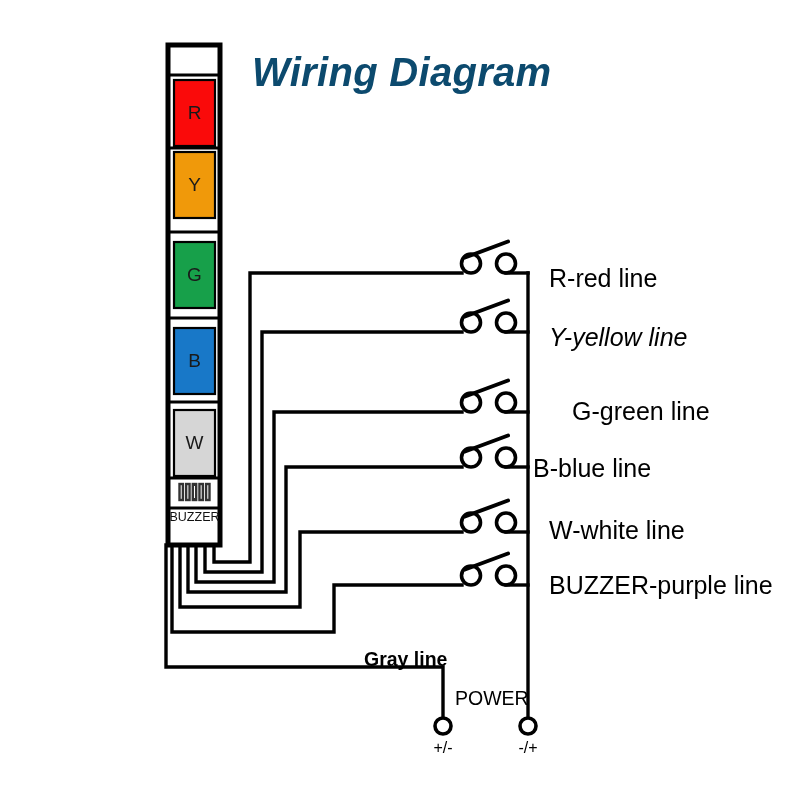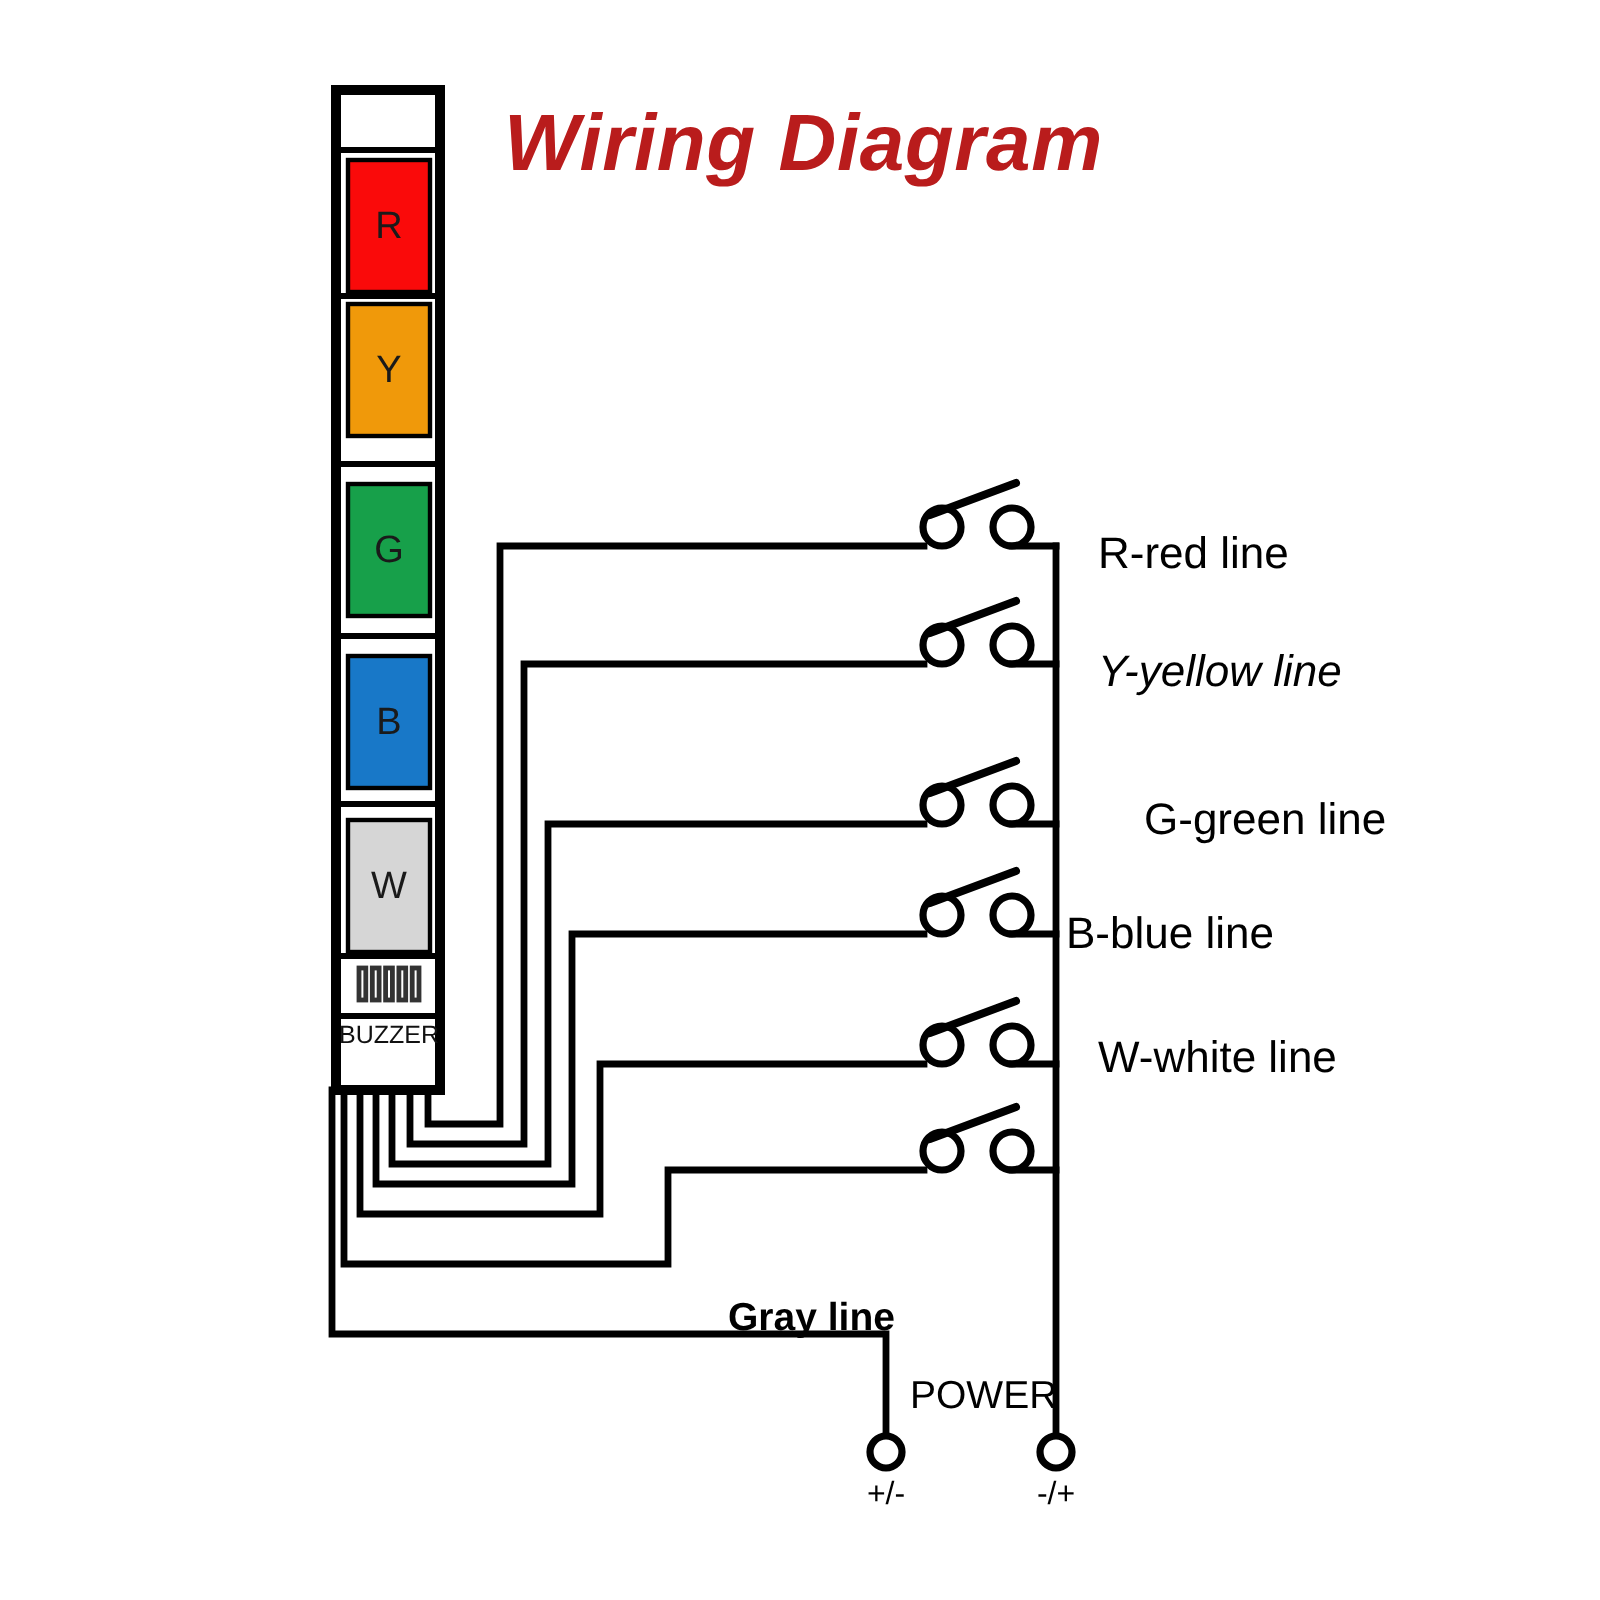--- a/index.html
+++ b/index.html
@@ -73,28 +73,28 @@
     fill: #111111;
     text-anchor: middle;
     dominant-baseline: middle;
   }
   .title-text {
     position: absolute;
     font-family: "Liberation Sans", sans-serif;
     font-weight: bold;
     font-style: italic;
     font-size: 40px;
-    color: #b91c1c;
+    color: #0c4a6e;
     white-space: nowrap;
     letter-spacing: 0.3px;
   }
   .wire-label {
     position: absolute;
     font-family: "Liberation Sans", sans-serif;
-    font-size: 22px;
+    font-size: 25px;
     color: #000000;
     white-space: nowrap;
     line-height: 1;
   }
   .note-label {
     position: absolute;
     font-family: "Liberation Sans", sans-serif;
     font-size: 19.5px;
     color: #000000;
     white-space: nowrap;
@@ -213,19 +213,20 @@
 
     <circle class="term-circle" cx="443" cy="726" r="8"></circle>
     <circle class="term-circle" cx="528" cy="726" r="8"></circle>
   </svg>
 
   <div class="wire-label" style="left:549px; top:266px;">R-red line</div>
   <div class="wire-label" style="left:549px; top:325px;font-style:italic;">Y-yellow line</div>
   <div class="wire-label" style="left:572px; top:399px;">G-green line</div>
   <div class="wire-label" style="left:533px; top:456px;">B-blue line</div>
   <div class="wire-label" style="left:549px; top:518px;">W-white line</div>
+  <div class="wire-label" style="left:549px; top:573px;">BUZZER-purple line</div>
 
   <div class="note-label" style="left:364px; top:650px;font-weight:bold;">Gray line</div>
   <div class="note-label" style="left:455px; top:689px;text-align:center;">POWER</div>
   <div class="term-label" style="left:423px; top:740px; width:40px;">+/-</div>
   <div class="term-label" style="left:508px; top:740px; width:40px;">-/+</div>
 
 </div>
 
 </body></html>

